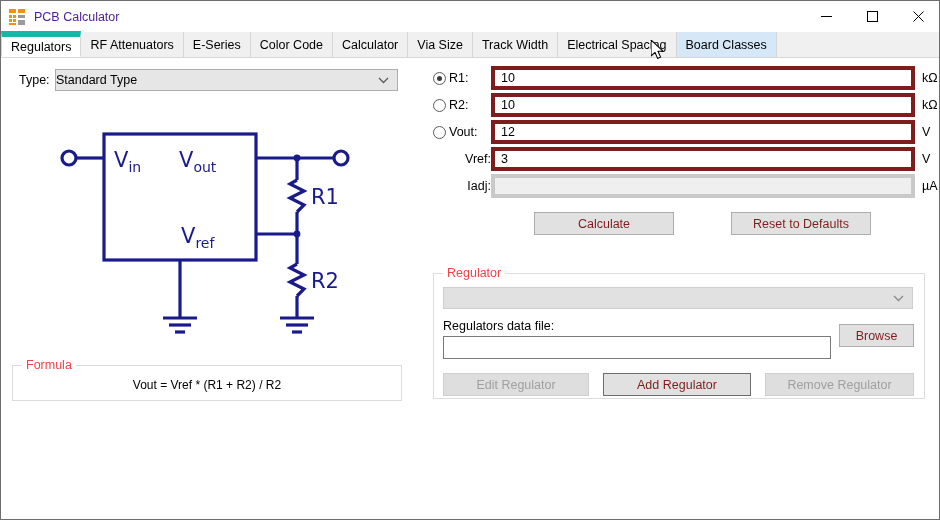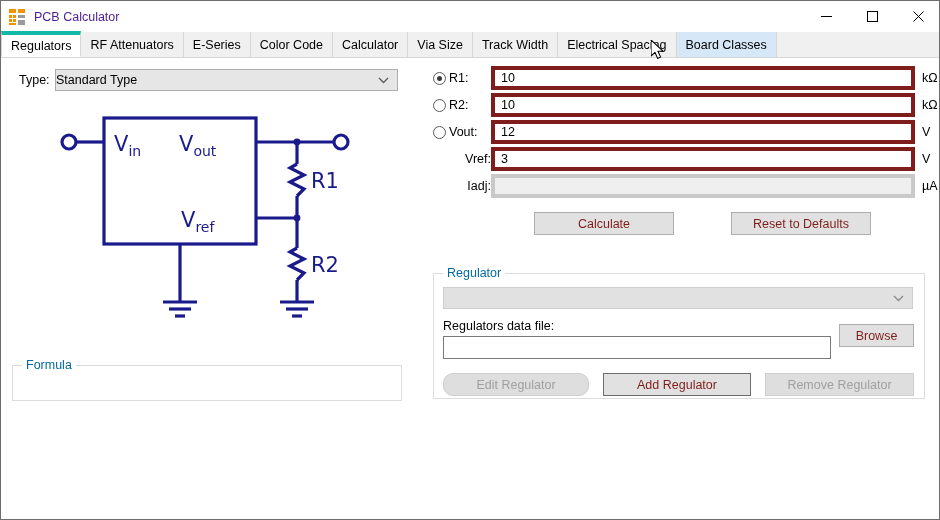--- a/index.html
+++ b/index.html
@@ -82,21 +82,21 @@
     font-size: 12.5px;
     color: #000;
     background: #f0f0f0;
     border-right: 1px solid #d6d6d6;
     white-space: nowrap;
   }
   .tab.first { border-left: 1px solid #d6d6d6; }
   .tab.active {
     background: #ffffff;
     height: 26px;
-    border-top: 4px solid #14b8a6;
+    border-top: 6px solid #14b8a6;
     border-bottom: 1px solid #ffffff;
     position: relative;
     z-index: 2;
   }
   .tab.hover {
     background: #d6e8f7;
   }
 
   
   .content {
@@ -129,35 +129,35 @@
   }
   .combo .chev {
     position: absolute;
     right: 8px; top: 50%;
     transform: translateY(-50%);
   }
   .combo-type { width: 343px; }
 
   .schematic {
     position: absolute;
-    left: 40px; top: 48px; text-align: center;
+    left: 40px; top: 64px; text-align: center;
   }
 
   .groupbox {
     position: absolute;
     box-sizing: border-box;
     border: 1px solid #dcdcdc;
   }
   .groupbox > .gb-title {
     position: absolute;
     top: -8px; left: 9px;
     background: #ffffff;
     padding: 0 4px;
     font-size: 12.5px;
-    color: #0369a1;
+    color: #ef4444;
   }
   .gb-formula {
     left: 11px; top: 307px;
     width: 390px; height: 36px;
   }
   .formula-text {
     position: absolute;
     left: 0; right: 0;
     top: 12px;
     text-align: center;
@@ -402,20 +402,21 @@
         <text x="73" y="45" fill="#1a1a8c" font-family="DejaVu Sans, sans-serif" font-size="21">V<tspan font-size="14" dy="5">in</tspan></text>
         <text x="138" y="45" fill="#1a1a8c" font-family="DejaVu Sans, sans-serif" font-size="21">V<tspan font-size="14" dy="5">out</tspan></text>
         <text x="140" y="121" fill="#1a1a8c" font-family="DejaVu Sans, sans-serif" font-size="21">V<tspan font-size="14" dy="5">ref</tspan></text>
         <text x="270" y="82" fill="#1a1a8c" font-family="DejaVu Sans, sans-serif" font-size="21">R1</text>
         <text x="270" y="166" fill="#1a1a8c" font-family="DejaVu Sans, sans-serif" font-size="21">R2</text>
       </svg>
     </div>
 
     <div class="groupbox gb-formula">
       <div class="gb-title">Formula</div>
+      <div class="formula-text">Vout = Vref * (R1 + R2) / R2</div>
     </div>
 
     <div class="field-row" style="left:432px; top:8px;">
       <div class="radio checked"></div>
       <div class="fld-label">R1:</div>
       <div class="textbox">10</div>
       <div class="unit">kΩ</div>
     </div>
 
     <div class="field-row" style="left:432px; top:35px;">
@@ -458,21 +459,21 @@
           <svg width="11" height="7" viewBox="0 0 11 7">
               <polyline points="1,1 5.5,5.5 10,1" fill="none" stroke="#8a8a8a" stroke-width="1.3"></polyline>
             </svg>
         </span>
       </div>
 
       <div class="reg-file-label">Regulators data file:</div>
       <div class="reg-file-input"></div>
       <div class="btn" style="left:405px; top:50px; width:75px;">Browse</div>
 
-      <div class="btn disabled" style="left:9px; top:99px; width:146px;border-radius:10px;">Edit Regulator</div>
+      <div class="btn disabled" style="left:9px; top:99px; width:146px;">Edit Regulator</div>
       <div class="btn default" style="left:169px; top:99px; width:148px;">Add Regulator</div>
       <div class="btn disabled" style="left:331px; top:99px; width:149px;">Remove Regulator</div>
     </div>
 
   </div>
 
   <div class="cursor">
     <svg width="16" height="22" viewBox="0 0 16 22">
       <polygon points="0,0 0,16 4,12.4 6.6,18.4 9.6,17.1 7,11.2 12,11.1" fill="#ffffff" stroke="#000000" stroke-width="1.1" stroke-linejoin="round"></polygon>
     </svg>

